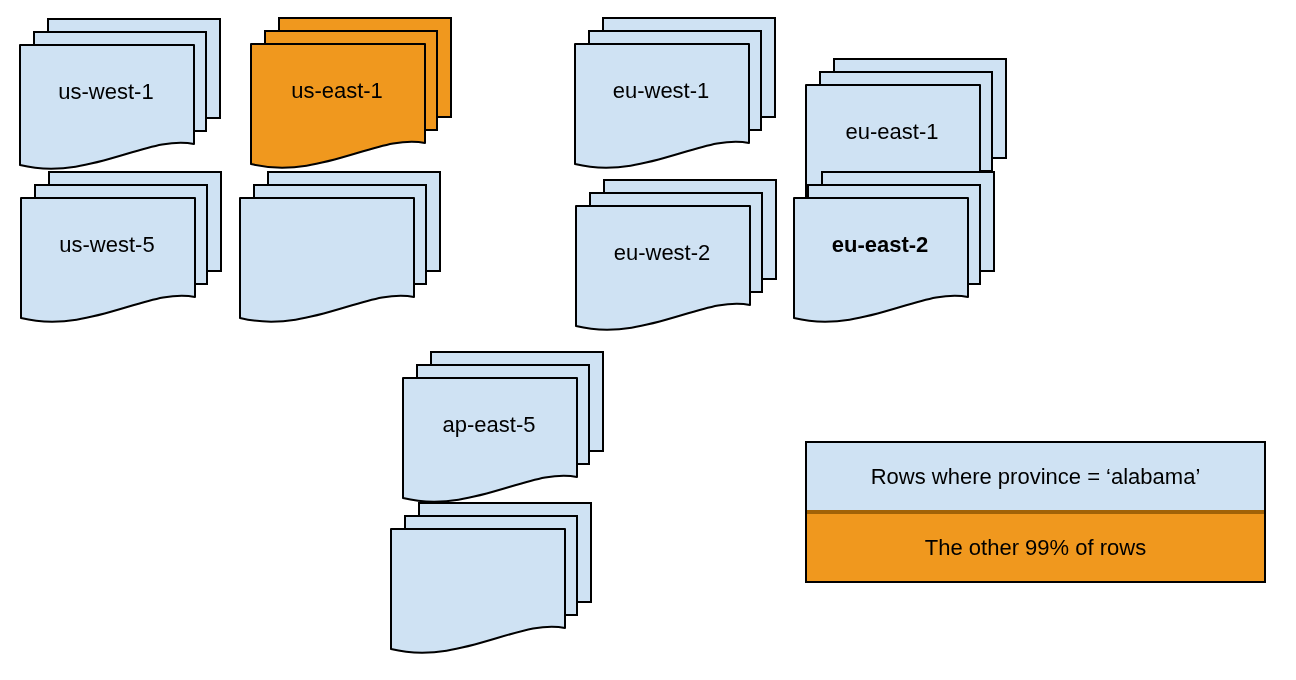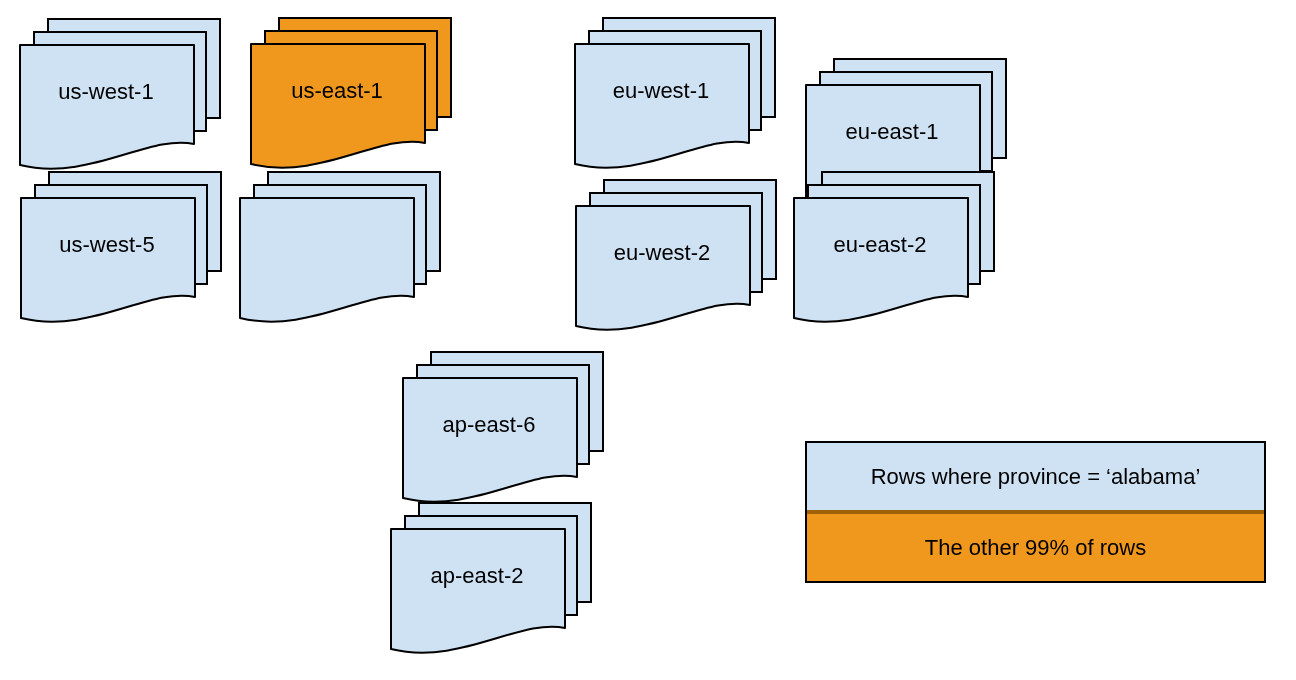--- a/index.html
+++ b/index.html
@@ -132,37 +132,36 @@
     </svg>
   </div>
     <div class="stack" style="left: 575px; top: 171px; margin-top: 8px;">
     <div class="sheet back" style="background: rgb(207, 226, 243); border-color: rgb(0, 0, 0);"></div>
     <div class="sheet mid" style="background: rgb(207, 226, 243); border-color: rgb(0, 0, 0);"></div>
     <svg class="doc" width="176" height="126" viewBox="0 0 176 126">
       <path d="M1,1 L175,1 L175,100 C130,90 70,138 1,121 Z" stroke="#000000" stroke-width="2" stroke-linejoin="round" fill="#CFE2F3"></path>
     </svg>
     <div class="label">eu-west-2</div>
   </div>
-    <div class="stack" style="left: 793px; top: 171px;">
+    <div class="stack" style="left: 793px; top: 171px; font-weight: bold;">
     <div class="sheet back" style="background: rgb(207, 226, 243); border-color: rgb(0, 0, 0);"></div>
     <div class="sheet mid" style="background: rgb(207, 226, 243); border-color: rgb(0, 0, 0);"></div>
     <svg class="doc" width="176" height="126" viewBox="0 0 176 126">
       <path d="M1,1 L175,1 L175,100 C130,90 70,138 1,121 Z" stroke="#000000" stroke-width="2" stroke-linejoin="round" fill="#CFE2F3"></path>
     </svg>
     <div class="label">eu-east-2</div>
   </div>
     <div class="stack" style="left: 402px; top: 351px;">
     <div class="sheet back" style="background: rgb(207, 226, 243); border-color: rgb(0, 0, 0);"></div>
     <div class="sheet mid" style="background: rgb(207, 226, 243); border-color: rgb(0, 0, 0);"></div>
     <svg class="doc" width="176" height="126" viewBox="0 0 176 126">
       <path d="M1,1 L175,1 L175,100 C130,90 70,138 1,121 Z" stroke="#000000" stroke-width="2" stroke-linejoin="round" fill="#CFE2F3"></path>
     </svg>
-    <div class="label">ap-east-6</div>
+    <div class="label">ap-east-5</div>
   </div>
     <div class="stack" style="left: 390px; top: 502px;">
     <div class="sheet back" style="background: rgb(207, 226, 243); border-color: rgb(0, 0, 0);"></div>
     <div class="sheet mid" style="background: rgb(207, 226, 243); border-color: rgb(0, 0, 0);"></div>
     <svg class="doc" width="176" height="126" viewBox="0 0 176 126">
       <path d="M1,1 L175,1 L175,100 C130,90 70,138 1,121 Z" stroke="#000000" stroke-width="2" stroke-linejoin="round" fill="#CFE2F3"></path>
     </svg>
-    <div class="label">ap-east-2</div>
   </div>
   </div>
 
 </body></html>

